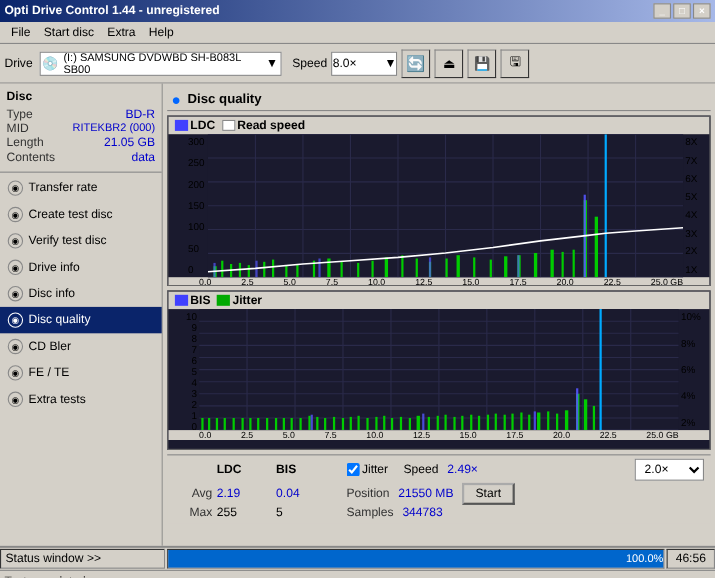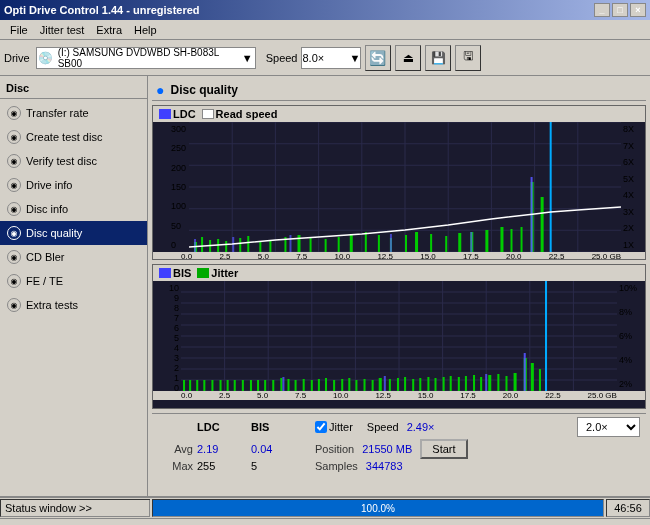--- a/index.html
+++ b/index.html
@@ -216,21 +216,21 @@
       background: #c0c0c0;
       border: 1px inset #888;
       position: relative;
       margin: 0 2px;
     }
     .bottom-progress-fill {
       height: 100%;
       background: #0066cc;
       display: flex;
       align-items: center;
-      justify-content: center;
+      justify-content: flex-end;
       color: white;
       font-size: 10px;
     }
     .bottom-time {
       border: 1px inset #888;
       height: 18px;
       display: flex;
       align-items: center;
       padding: 0 4px;
       font-size: 11px;
@@ -245,21 +245,21 @@
   <span>Opti Drive Control 1.44 - unregistered</span>
   <div class="title-bar-controls">
     <div class="title-btn">_</div>
     <div class="title-btn">□</div>
     <div class="title-btn">×</div>
   </div>
 </div>
 
 <div class="menu-bar">
   <span class="menu-item">File</span>
-  <span class="menu-item">Jitter test</span>
+  <span class="menu-item">Start disc</span>
   <span class="menu-item">Extra</span>
   <span class="menu-item">Help</span>
 </div>
 
 <div class="toolbar">
   <span class="toolbar-label">Drive</span>
   <div class="drive-select">
     <span class="drive-icon">💿</span>
     <span style="font-size:10px;">(I:)  SAMSUNG DVDWBD SH-B083L SB00</span>
     <span style="margin-left:auto;">▼</span>
@@ -272,20 +272,38 @@
   <div class="toolbar-btn">🔄</div>
   <div class="toolbar-btn" style="font-size:12px;">⏏</div>
   <div class="toolbar-btn" style="font-size:12px;">💾</div>
   <div class="toolbar-btn" style="font-size:12px;">🖫</div>
 </div>
 
 <div class="main-layout">
 
   <div class="sidebar">
     <div class="sidebar-section-label">Disc</div>
+    <div class="disc-info-grid">
+      <div class="disc-row">
+        <span class="disc-key">Type</span>
+        <span class="disc-val">BD-R</span>
+      </div>
+      <div class="disc-row">
+        <span class="disc-key">MID</span>
+        <span class="disc-val" style="font-size:10px;">RITEKBR2 (000)</span>
+      </div>
+      <div class="disc-row">
+        <span class="disc-key">Length</span>
+        <span class="disc-val">21.05 GB</span>
+      </div>
+      <div class="disc-row">
+        <span class="disc-key">Contents</span>
+        <span class="disc-val">data</span>
+      </div>
+    </div>
     <div class="sidebar-divider"></div>
 
     <div class="nav-item">
       <div class="nav-icon">
         <div class="nav-icon-circle" style="background:#d4d0c8;">◉</div>
       </div>
       <span>Transfer rate</span>
     </div>
     <div class="nav-item">
       <div class="nav-icon">

